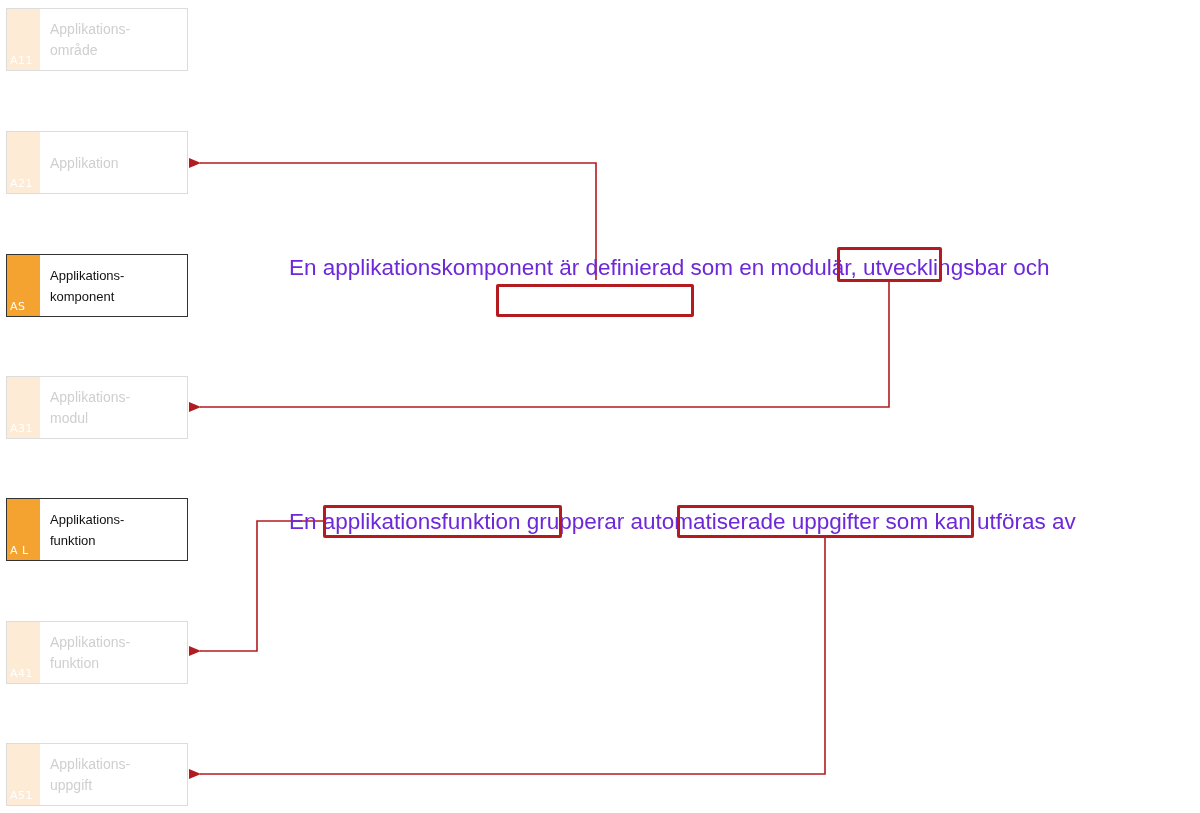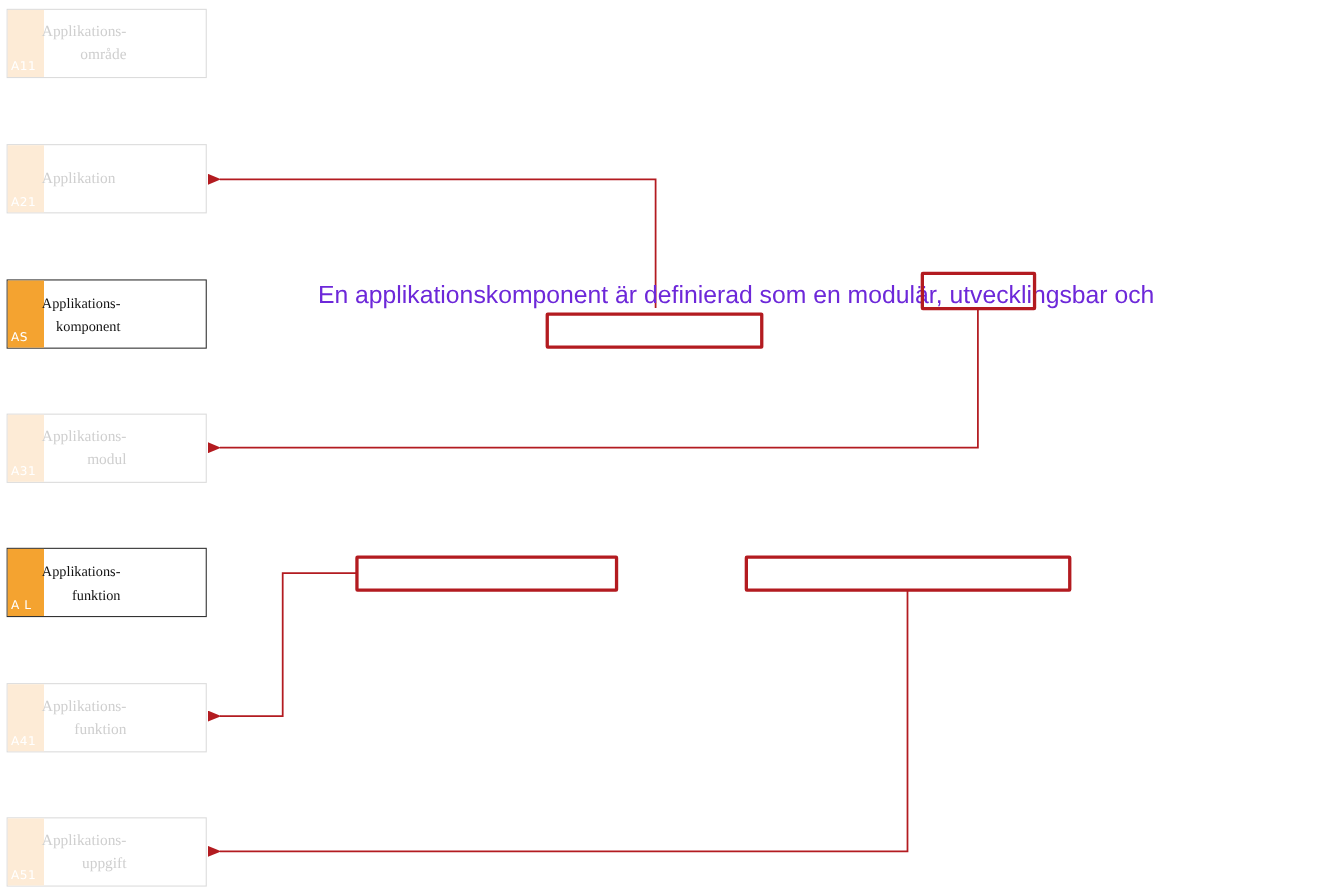--- a/index.html
+++ b/index.html
@@ -17,23 +17,23 @@
       position: absolute; left: 0; top: 0; bottom: 0; width: 33px;
       background: #fdebd6;
     }
     .box .code {
       position: absolute; left: 3px; bottom: 3px; font-size: 11px;
       color: #ffffff; font-family: "DejaVu Sans", sans-serif;
       letter-spacing: 0.5px;
       text-align: right;
     }
     .box .label {
-      position: absolute; left: 31px; top: 50%; transform: translateY(-50%);
+      position: absolute; left: 43px; top: 50%; transform: translateY(-50%);
       font-size: 14px; line-height: 21px; color: #cfcfcf;
-      font-family: Liberation Serif, serif; white-space: pre-line; text-align: right;
+      font-family: Liberation Sans, sans-serif; white-space: pre-line;
     }
     .box.active { border: 1px solid #333; }
     .box.active .tab { background: #f4a330; }
     .box.active .label { color: #111; font-size: 13px; }
     .box.active .code { color: #fff; font-weight: normal; }
 
     .para {
       position: absolute; font-size: 22.5px; line-height: 30px; color: #6d28d9;
       white-space: nowrap;
     }
@@ -104,15 +104,16 @@
   <polyline points="825,536 825,774 200,774" fill="none" stroke="#b31b20" stroke-width="1.6" marker-end="url(#arr)"></polyline>
 </svg>
 
 <div class="para" style="left:289px; top:253px;">
   <div>En applikationskomponent är definierad som en modulär, utvecklingsbar och</div>
 </div>
 <div class="hl" style="left:837px; top:247px; width:105px; height:35px;"></div>
 <div class="hl" style="left:496px; top:284px; width:198px; height:33px;"></div>
 
 <div class="para" style="left:289px; top:507px;">
+  <div>En applikationsfunktion grupperar automatiserade uppgifter som kan utföras av</div>
 </div>
 <div class="hl" style="left:323px; top:505px; width:239px; height:33px;"></div>
 <div class="hl" style="left:677px; top:505px; width:297px; height:33px;"></div>
 
 </body></html>

